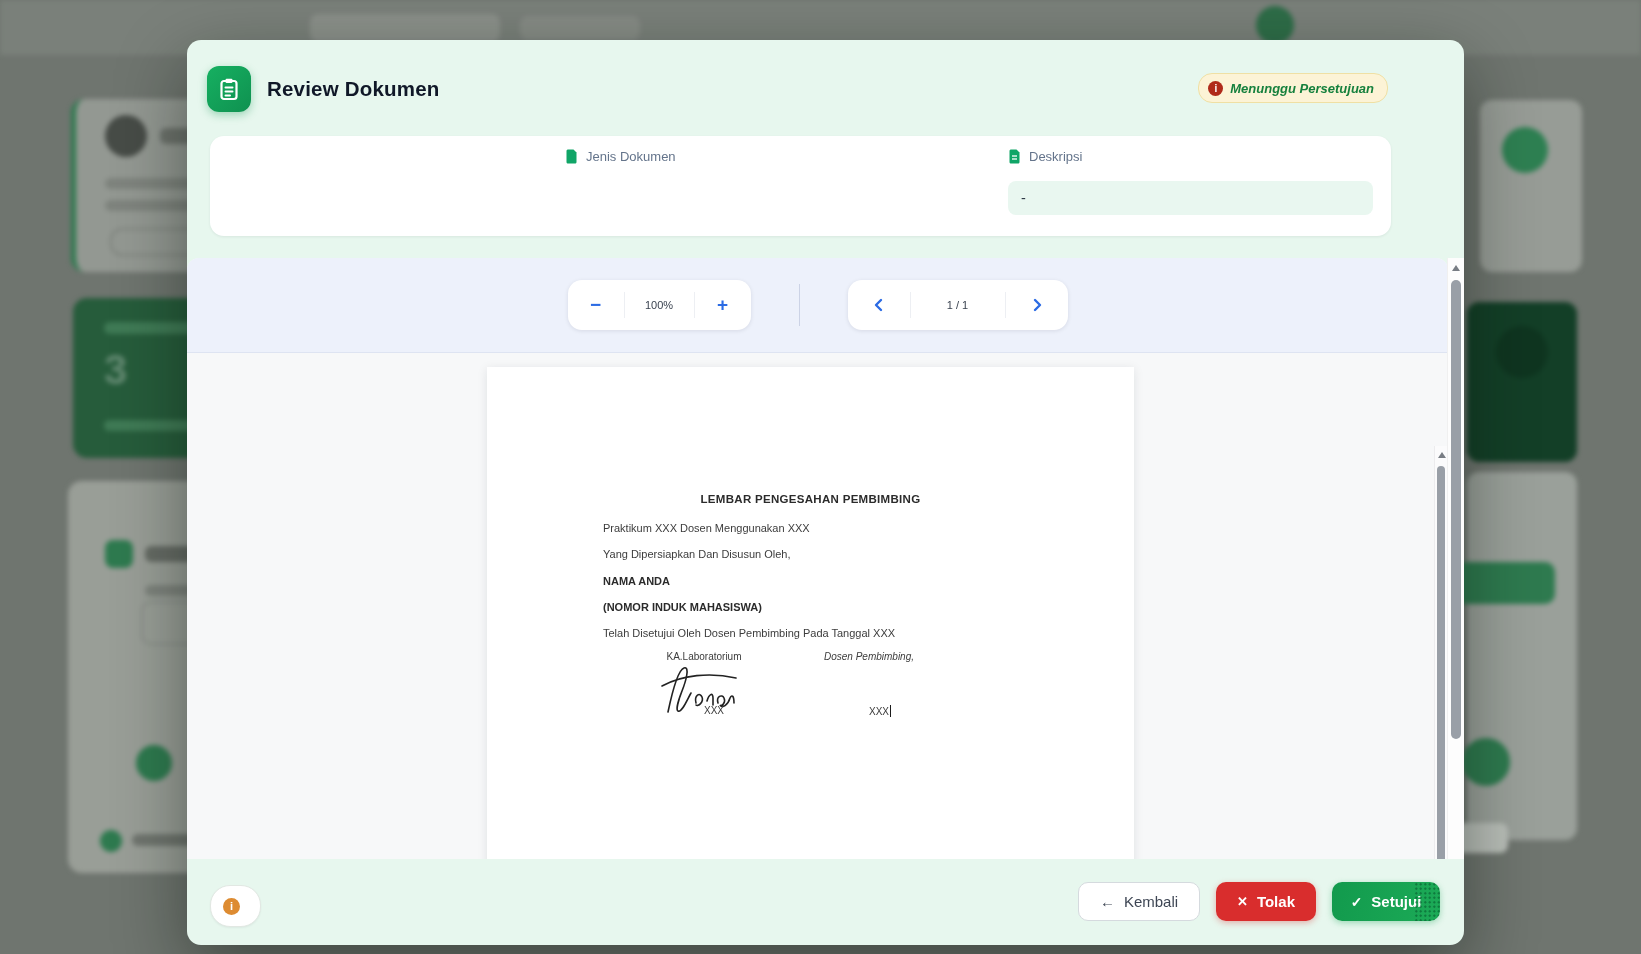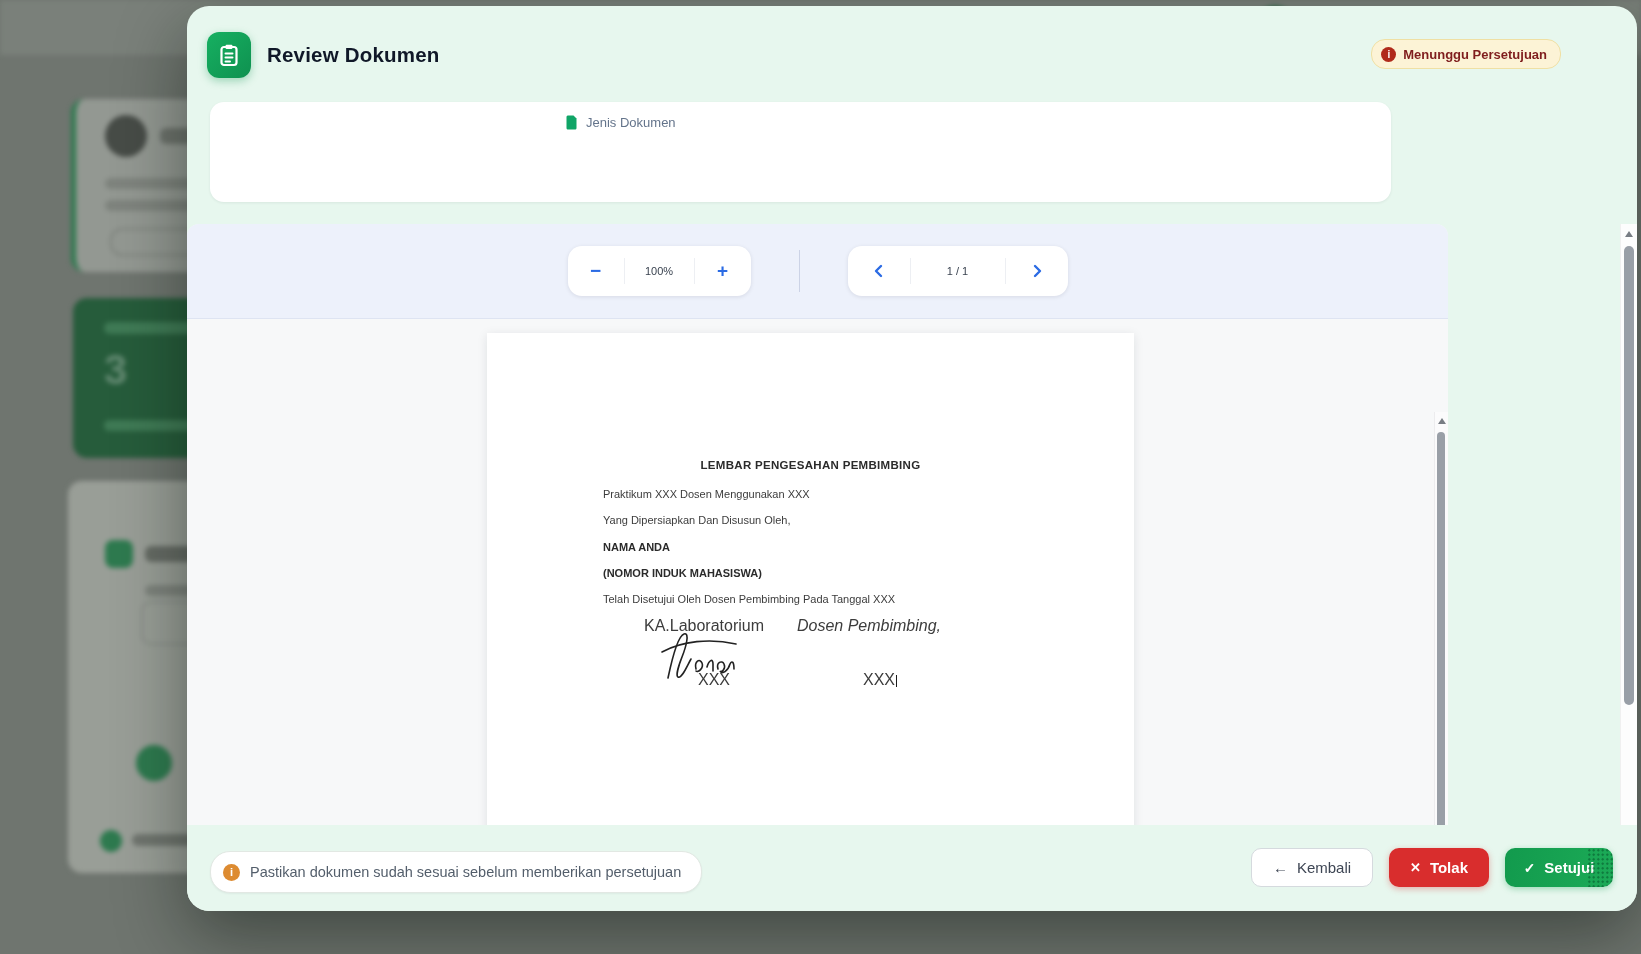--- a/index.html
+++ b/index.html
@@ -34,31 +34,31 @@
   .bg-card-r1{left:1480px;top:100px;width:102px;height:172px;border-radius:12px;background:#979c96;}
   .bg-circ-r1{left:1502px;top:127px;width:46px;height:46px;border-radius:50%;background:#2e8052;}
   .bg-card-r2{left:1467px;top:302px;width:110px;height:160px;border-radius:12px;background:#133f27;}
   .bg-circ-r2{left:1496px;top:326px;width:52px;height:52px;border-radius:50%;background:#0f3520;}
   .bg-card-r3{left:1467px;top:472px;width:110px;height:368px;border-radius:12px;background:#9aa09a;}
   .bg-btn-r{left:1454px;top:562px;width:101px;height:42px;border-radius:10px;background:#2e7a4f;}
   .bg-circ-r3{left:1462px;top:738px;width:48px;height:48px;border-radius:50%;background:#2e7a4f;}
   .bg-pill-r{left:1450px;top:823px;width:58px;height:30px;border-radius:8px;background:#b9beb8;}
 
   
-  .modal{position:absolute;left:187px;top:6px;width:1450px;height:905px;border-radius:22px;
+  .modal{position:absolute;left:187px;top:40px;width:1277px;height:905px;border-radius:14px;
          background:#e7f7ee;box-shadow:0 25px 70px rgba(8,18,12,.45);}
   .m-header{position:absolute;left:20px;top:26px;height:46px;display:flex;align-items:center;gap:16px;}
   .m-icon{width:44px;height:46px;border-radius:12px;background:linear-gradient(135deg,#16b061,#0f9150);
           display:flex;align-items:center;justify-content:center;box-shadow:0 3px 8px rgba(16,150,80,.35);}
   .m-title{font-size:20.5px;font-weight:700;color:#101828;letter-spacing:.2px;}
   .badge{position:absolute;top:33px;right:76px;height:28px;border-radius:14px;background:#fcf3d6;
          border:1px solid #efe0a4;display:flex;align-items:center;gap:7px;padding:0 13px 0 9px;}
   .badge-i{width:15px;height:15px;border-radius:50%;background:#b02a1a;color:#fff;font-size:10px;
            font-weight:700;display:flex;align-items:center;justify-content:center;}
-  .badge-t{font-size:13px;font-weight:700;color:#7f1d1d;}
+  .badge-t{font-size:13px;font-weight:700;color:#15803d;font-style:italic;}
 
   .info-card{position:absolute;left:23px;top:96px;width:1181px;height:100px;background:#fff;
              border-radius:14px;box-shadow:0 1px 3px rgba(16,24,40,.07);}
   .field{position:absolute;top:0;height:100%;}
   .f1{left:18px;width:315px}.f2{left:355px;width:418px}.f3{left:798px;width:365px}
   .f-label{position:absolute;top:13px;left:0;display:flex;align-items:center;gap:8px;
            font-size:13px;color:#64748b;}
   .f-value{position:absolute;top:45px;left:0;right:0;height:34px;border-radius:8px;background:#e9f7f0;
            font-size:14.5px;color:#2f3a46;line-height:34px;padding-left:13px;}
 
@@ -77,21 +77,21 @@
   .tdiv{width:1px;height:42px;background:#ccd3e6;margin:0 48px;}
 
   .docarea{position:absolute;left:0;top:94px;right:0;bottom:0;padding-left:12px;}
   .page{position:absolute;left:300px;top:15px;width:647px;height:640px;background:#fff;
         box-shadow:0 2px 10px rgba(20,30,40,.10);}
   .doc-title{position:absolute;top:126px;left:0;right:0;text-align:center;font-size:11.5px;
              font-weight:700;color:#2b2b2b;letter-spacing:.3px;}
   .doc-lines{position:absolute;top:148px;left:116px;right:50px;font-size:11px;color:#3c3c3c;}
   .doc-lines div{height:26.3px;display:flex;align-items:center;}
   .doc-lines .b{font-weight:700;color:#2b2b2b;}
-  .doc-abs{position:absolute;font-size:16px;color:#3c3c3c;transform:translateX(-50%);white-space:nowrap;}
+  .doc-abs{position:absolute;font-size:10px;color:#3c3c3c;transform:translateX(-50%);white-space:nowrap;}
   .caret{display:inline-block;width:1px;height:12px;background:#1b1b1b;margin-left:1px;vertical-align:-2px;}
   .sig-svg{position:absolute;left:173px;top:296px;}
 
   .iscroll{position:absolute;top:94px;right:0;bottom:0;width:13px;background:#fbfbfc;border-left:1px solid #ececee;}
   .oscroll{position:absolute;top:218px;right:0;width:16px;height:601px;background:#fdfdfd;border-left:1px solid #f0f0f0;}
   .scroll-arr{position:absolute;left:50%;transform:translateX(-50%);width:0;height:0;
               border-left:4.5px solid transparent;border-right:4.5px solid transparent;
               border-bottom:6.5px solid #787d84;cursor:pointer;}
   .thumb{position:absolute;border-radius:5px;background:#999fa7;cursor:pointer;}
   .it{top:20px;left:2px;width:8px;height:437px;}
@@ -176,20 +176,31 @@
 
     <div class="info-card">
       <div class="field f2">
         <div class="f-label">
           <svg width="13" height="15" viewBox="0 0 13 15">
             <path d="M1.5 2 C1.5 1 2.3 0.5 3 0.5 L8.5 0.5 L11.5 3.5 L11.5 13 C11.5 14 10.7 14.5 10 14.5 L3 14.5 C2.3 14.5 1.5 14 1.5 13 Z" fill="#10a567"></path>
           </svg>
           <span>Jenis Dokumen</span>
         </div>
       </div>
+      <div class="field f3">
+        <div class="f-label">
+          <svg width="13" height="15" viewBox="0 0 13 15">
+            <path d="M1.5 2 C1.5 1 2.3 0.5 3 0.5 L8.5 0.5 L11.5 3.5 L11.5 13 C11.5 14 10.7 14.5 10 14.5 L3 14.5 C2.3 14.5 1.5 14 1.5 13 Z" fill="#10a567"></path>
+            <line x1="4" y1="7" x2="9" y2="7" stroke="#fff" stroke-width="1.3"></line>
+            <line x1="4" y1="10" x2="9" y2="10" stroke="#fff" stroke-width="1.3"></line>
+          </svg>
+          <span>Deskripsi</span>
+        </div>
+        <div class="f-value">-</div>
+      </div>
     </div>
 
     <div class="viewer">
       <div class="toolbar">
         <div class="pill pz">
           <div class="cell cz blue">−</div>
           <div class="sep"></div>
           <div class="lvl">100%</div>
           <div class="sep"></div>
           <div class="cell cz blue">+</div>
@@ -245,21 +256,20 @@
     </div>
 
     <div class="oscroll">
       <div class="scroll-arr" style="top:7px;"></div>
       <div class="thumb ot"></div>
     </div>
 
     <div class="m-footer">
       <div class="note">
         <span class="note-i">i</span>
-        <span class="note-t">Pastikan dokumen sudah sesuai sebelum memberikan persetujuan</span>
       </div>
       <div class="btns">
         <div class="btn btn-back">
           <span class="bicon">←</span>
           <span>Kembali</span>
         </div>
         <div class="btn btn-reject">
           <span class="bicon" style="font-size:13px;">✕</span>
           <span>Tolak</span>
         </div>

